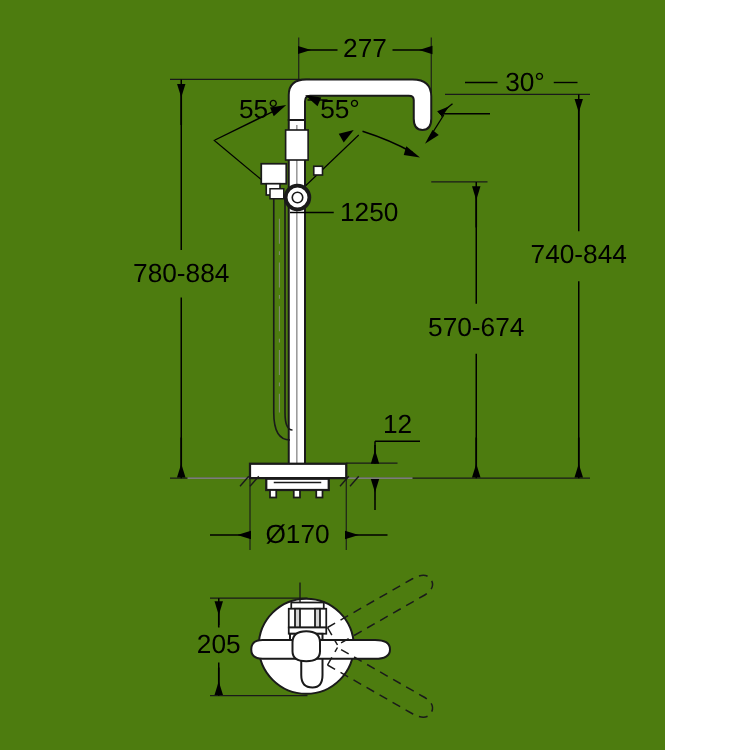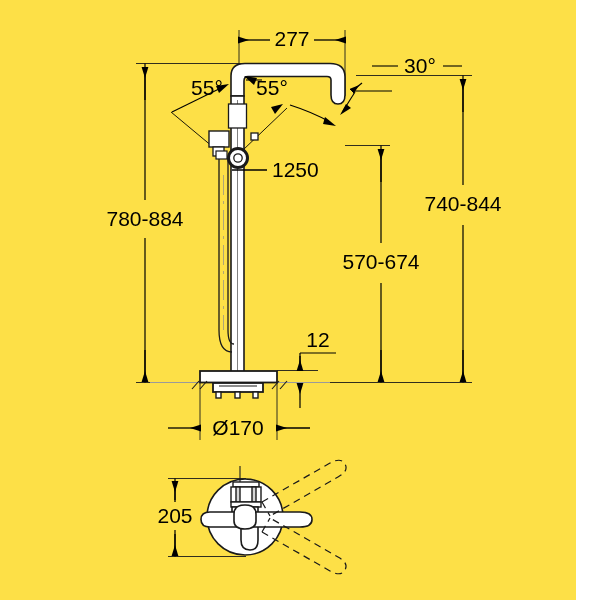--- a/index.html
+++ b/index.html
@@ -9,23 +9,23 @@
     background: #ffffff;
   }
   body {
     width: 600px;
     height: 600px;
     font-family: "Liberation Sans", sans-serif;
     overflow: hidden;
   }
   #drawing-root {
     position: relative;
-    width: 576px;
+    width: 532px;
     height: 600px;
-    background: #fde047;
+    background: #4d7c0f;
   }
   svg#tech-drawing {
     display: block;
     width: 600px;
     height: 600px;
   }
   .dim-text {
     font-family: "Liberation Sans", sans-serif;
     font-size: 21px;
     fill: #000000;

